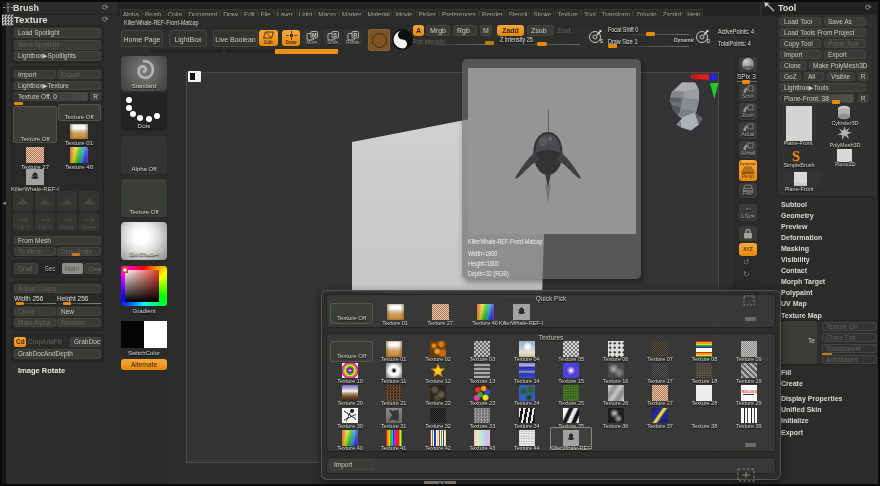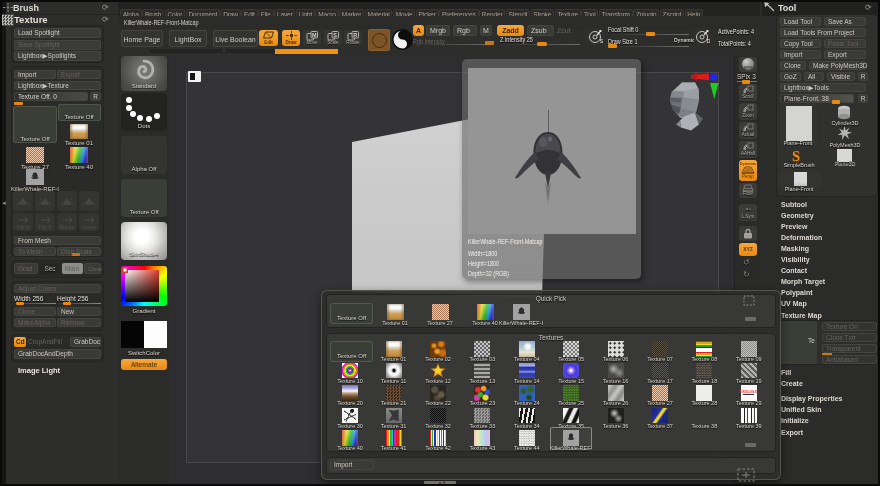--- a/index.html
+++ b/index.html
@@ -164,21 +164,21 @@
 <div class="grp" style="left:11px;top:334px;width:93px;height:28px;"></div>
 <div class="b" style="left:14px;top:337px;width:12px;height:10px;background:linear-gradient(180deg,#f7a93c,#e8890f);border-radius:2px;"></div>
 <div class="lb" style="left:16px;top:339px;color:#3a2506;text-shadow:none;font-size:6.5px;font-weight:bold;">Cd</div>
 <div class="lb" style="left:28px;top:339px;font-size:6.5px;color:#67635d;text-shadow:none;">CropAndFill</div>
 <div class="btn" style="left:70px;top:337px;width:31px;height:10px;">
     <span class="" style="font-size:6.5px">GrabDoc</span>
   </div>
 <div class="btn" style="left:14px;top:349px;width:87px;height:10px;">
     <span class="" style="font-size:6.5px">GrabDocAndDepth</span>
   </div>
-<div class="b" style="left:18px;top:366px;font-size:7.5px;font-weight:bold;color:#e8e4de;">Image Light</div>
+<div class="b" style="left:18px;top:366px;font-size:7.5px;font-weight:bold;color:#e8e4de;">Image Rotate</div>
 <div class="b" style="left:118px;top:0;width:644px;height:16px;background:#232321;"></div>
 <div class="b" style="left:120px;top:2.5px;width:640px;white-space:nowrap;"><span style="display:inline-block;font-size:6.5px;letter-spacing:-0.12px;line-height:1;color:#a89f92;background:#2b2b29;border:1px solid #3a3835;border-radius:2px;padding:2px 1.8px;margin-right:0.5px;white-space:nowrap;">Alpha</span><span style="display:inline-block;font-size:6.5px;letter-spacing:-0.12px;line-height:1;color:#a89f92;background:#2b2b29;border:1px solid #3a3835;border-radius:2px;padding:2px 1.8px;margin-right:0.5px;white-space:nowrap;">Brush</span><span style="display:inline-block;font-size:6.5px;letter-spacing:-0.12px;line-height:1;color:#a89f92;background:#2b2b29;border:1px solid #3a3835;border-radius:2px;padding:2px 1.8px;margin-right:0.5px;white-space:nowrap;">Color</span><span style="display:inline-block;font-size:6.5px;letter-spacing:-0.12px;line-height:1;color:#a89f92;background:#2b2b29;border:1px solid #3a3835;border-radius:2px;padding:2px 1.8px;margin-right:0.5px;white-space:nowrap;">Document</span><span style="display:inline-block;font-size:6.5px;letter-spacing:-0.12px;line-height:1;color:#a89f92;background:#2b2b29;border:1px solid #3a3835;border-radius:2px;padding:2px 1.8px;margin-right:0.5px;white-space:nowrap;">Draw</span><span style="display:inline-block;font-size:6.5px;letter-spacing:-0.12px;line-height:1;color:#a89f92;background:#2b2b29;border:1px solid #3a3835;border-radius:2px;padding:2px 1.8px;margin-right:0.5px;white-space:nowrap;">Edit</span><span style="display:inline-block;font-size:6.5px;letter-spacing:-0.12px;line-height:1;color:#a89f92;background:#2b2b29;border:1px solid #3a3835;border-radius:2px;padding:2px 1.8px;margin-right:0.5px;white-space:nowrap;">File</span><span style="display:inline-block;font-size:6.5px;letter-spacing:-0.12px;line-height:1;color:#a89f92;background:#2b2b29;border:1px solid #3a3835;border-radius:2px;padding:2px 1.8px;margin-right:0.5px;white-space:nowrap;">Layer</span><span style="display:inline-block;font-size:6.5px;letter-spacing:-0.12px;line-height:1;color:#a89f92;background:#2b2b29;border:1px solid #3a3835;border-radius:2px;padding:2px 1.8px;margin-right:0.5px;white-space:nowrap;">Light</span><span style="display:inline-block;font-size:6.5px;letter-spacing:-0.12px;line-height:1;color:#a89f92;background:#2b2b29;border:1px solid #3a3835;border-radius:2px;padding:2px 1.8px;margin-right:0.5px;white-space:nowrap;">Macro</span><span style="display:inline-block;font-size:6.5px;letter-spacing:-0.12px;line-height:1;color:#a89f92;background:#2b2b29;border:1px solid #3a3835;border-radius:2px;padding:2px 1.8px;margin-right:0.5px;white-space:nowrap;">Marker</span><span style="display:inline-block;font-size:6.5px;letter-spacing:-0.12px;line-height:1;color:#a89f92;background:#2b2b29;border:1px solid #3a3835;border-radius:2px;padding:2px 1.8px;margin-right:0.5px;white-space:nowrap;">Material</span><span style="display:inline-block;font-size:6.5px;letter-spacing:-0.12px;line-height:1;color:#a89f92;background:#2b2b29;border:1px solid #3a3835;border-radius:2px;padding:2px 1.8px;margin-right:0.5px;white-space:nowrap;">Movie</span><span style="display:inline-block;font-size:6.5px;letter-spacing:-0.12px;line-height:1;color:#a89f92;background:#2b2b29;border:1px solid #3a3835;border-radius:2px;padding:2px 1.8px;margin-right:0.5px;white-space:nowrap;">Picker</span><span style="display:inline-block;font-size:6.5px;letter-spacing:-0.12px;line-height:1;color:#a89f92;background:#2b2b29;border:1px solid #3a3835;border-radius:2px;padding:2px 1.8px;margin-right:0.5px;white-space:nowrap;">Preferences</span><span style="display:inline-block;font-size:6.5px;letter-spacing:-0.12px;line-height:1;color:#a89f92;background:#2b2b29;border:1px solid #3a3835;border-radius:2px;padding:2px 1.8px;margin-right:0.5px;white-space:nowrap;">Render</span><span style="display:inline-block;font-size:6.5px;letter-spacing:-0.12px;line-height:1;color:#a89f92;background:#2b2b29;border:1px solid #3a3835;border-radius:2px;padding:2px 1.8px;margin-right:0.5px;white-space:nowrap;">Stencil</span><span style="display:inline-block;font-size:6.5px;letter-spacing:-0.12px;line-height:1;color:#a89f92;background:#2b2b29;border:1px solid #3a3835;border-radius:2px;padding:2px 1.8px;margin-right:0.5px;white-space:nowrap;">Stroke</span><span style="display:inline-block;font-size:6.5px;letter-spacing:-0.12px;line-height:1;color:#a89f92;background:#2b2b29;border:1px solid #3a3835;border-radius:2px;padding:2px 1.8px;margin-right:0.5px;white-space:nowrap;">Texture</span><span style="display:inline-block;font-size:6.5px;letter-spacing:-0.12px;line-height:1;color:#a89f92;background:#2b2b29;border:1px solid #3a3835;border-radius:2px;padding:2px 1.8px;margin-right:0.5px;white-space:nowrap;">Tool</span><span style="display:inline-block;font-size:6.5px;letter-spacing:-0.12px;line-height:1;color:#a89f92;background:#2b2b29;border:1px solid #3a3835;border-radius:2px;padding:2px 1.8px;margin-right:0.5px;white-space:nowrap;">Transform</span><span style="display:inline-block;font-size:6.5px;letter-spacing:-0.12px;line-height:1;color:#a89f92;background:#2b2b29;border:1px solid #3a3835;border-radius:2px;padding:2px 1.8px;margin-right:0.5px;white-space:nowrap;">Zplugin</span><span style="display:inline-block;font-size:6.5px;letter-spacing:-0.12px;line-height:1;color:#a89f92;background:#2b2b29;border:1px solid #3a3835;border-radius:2px;padding:2px 1.8px;margin-right:0.5px;white-space:nowrap;">Zscript</span><span style="display:inline-block;font-size:6.5px;letter-spacing:-0.12px;line-height:1;color:#a89f92;background:#2b2b29;border:1px solid #3a3835;border-radius:2px;padding:2px 1.8px;margin-right:0.5px;white-space:nowrap;">Help</span></div>
 <div class="b" style="left:118px;top:16px;width:644px;height:13px;background:#2b2b29;"></div>
 <div class="b cx" style="left:124px;top:18.5px;font-size:7px;color:#d6d2cb;">KillerWhale-REF-Front-Matcap</div>
 <div class="b" style="left:118px;top:29px;width:644px;height:27px;background:#2d2d2b;"></div>
 <div class="btn btnc" style="left:121px;top:30px;width:42px;height:17px;background:#333330;">
     <span style="font-size:7px">Home Page</span>
   </div>
 <div class="btn btnc" style="left:169px;top:30px;width:38px;height:17px;background:#333330;">
     <span style="font-size:7px">LightBox</span>

